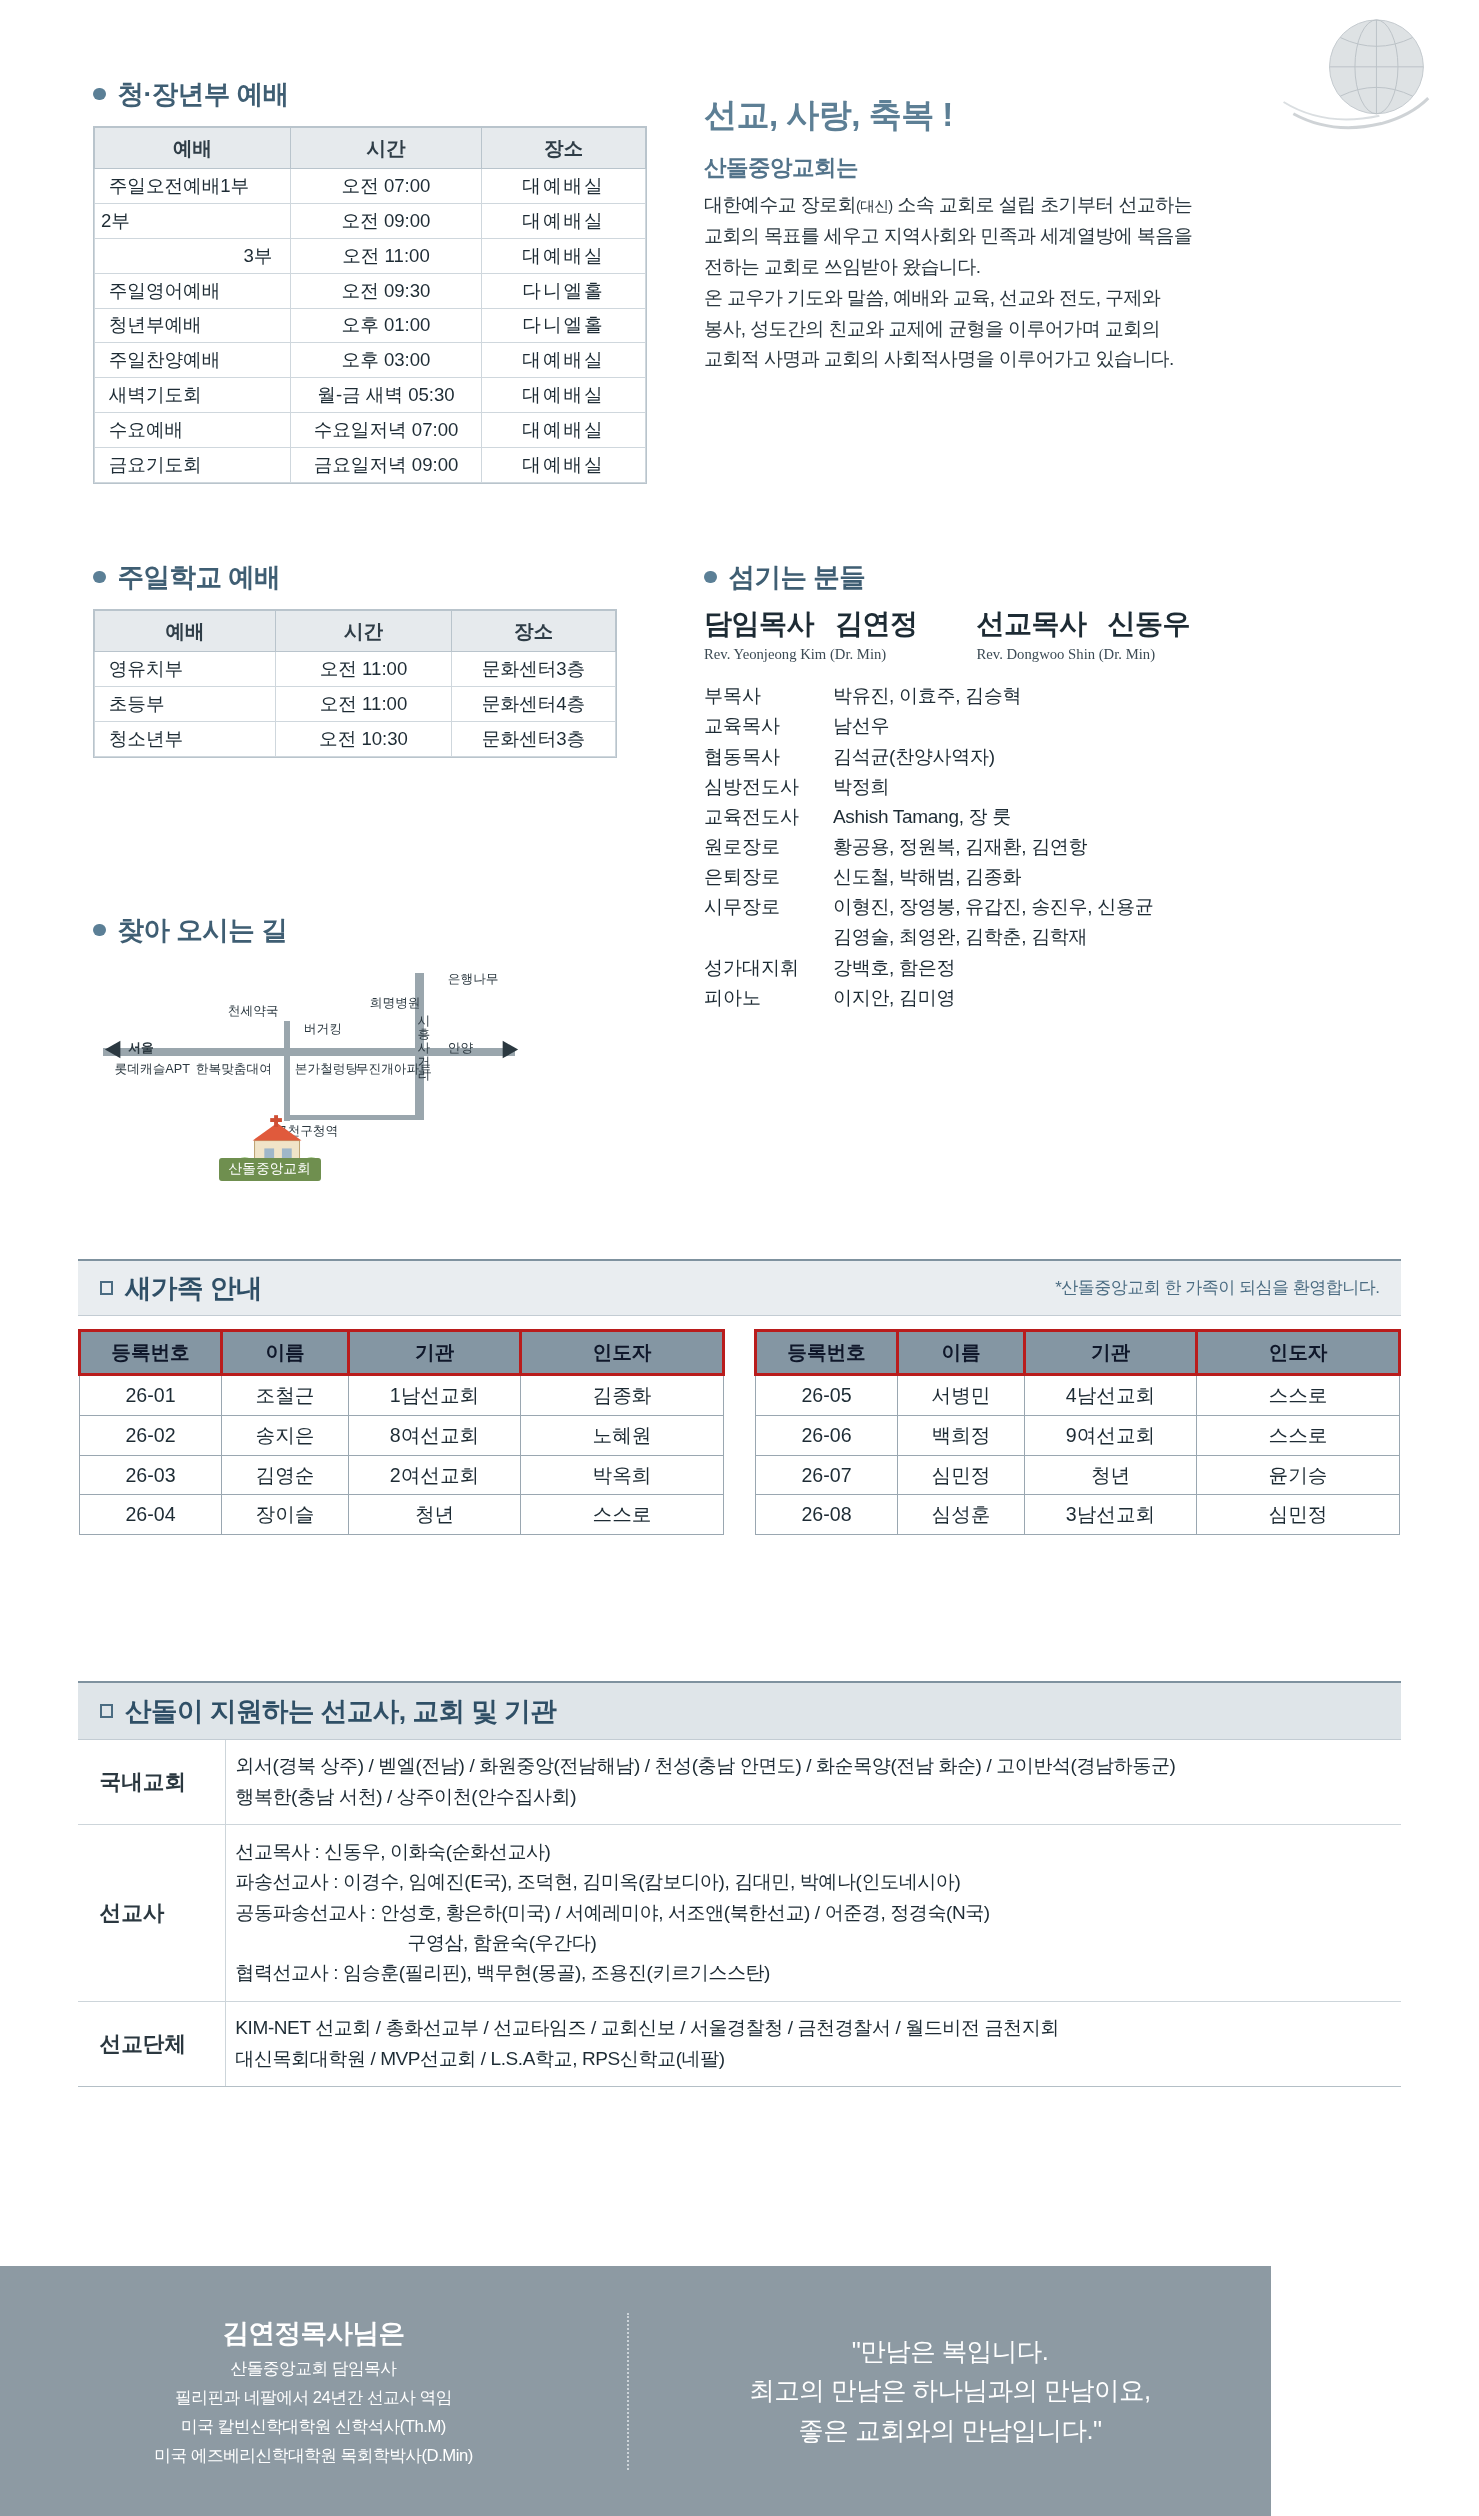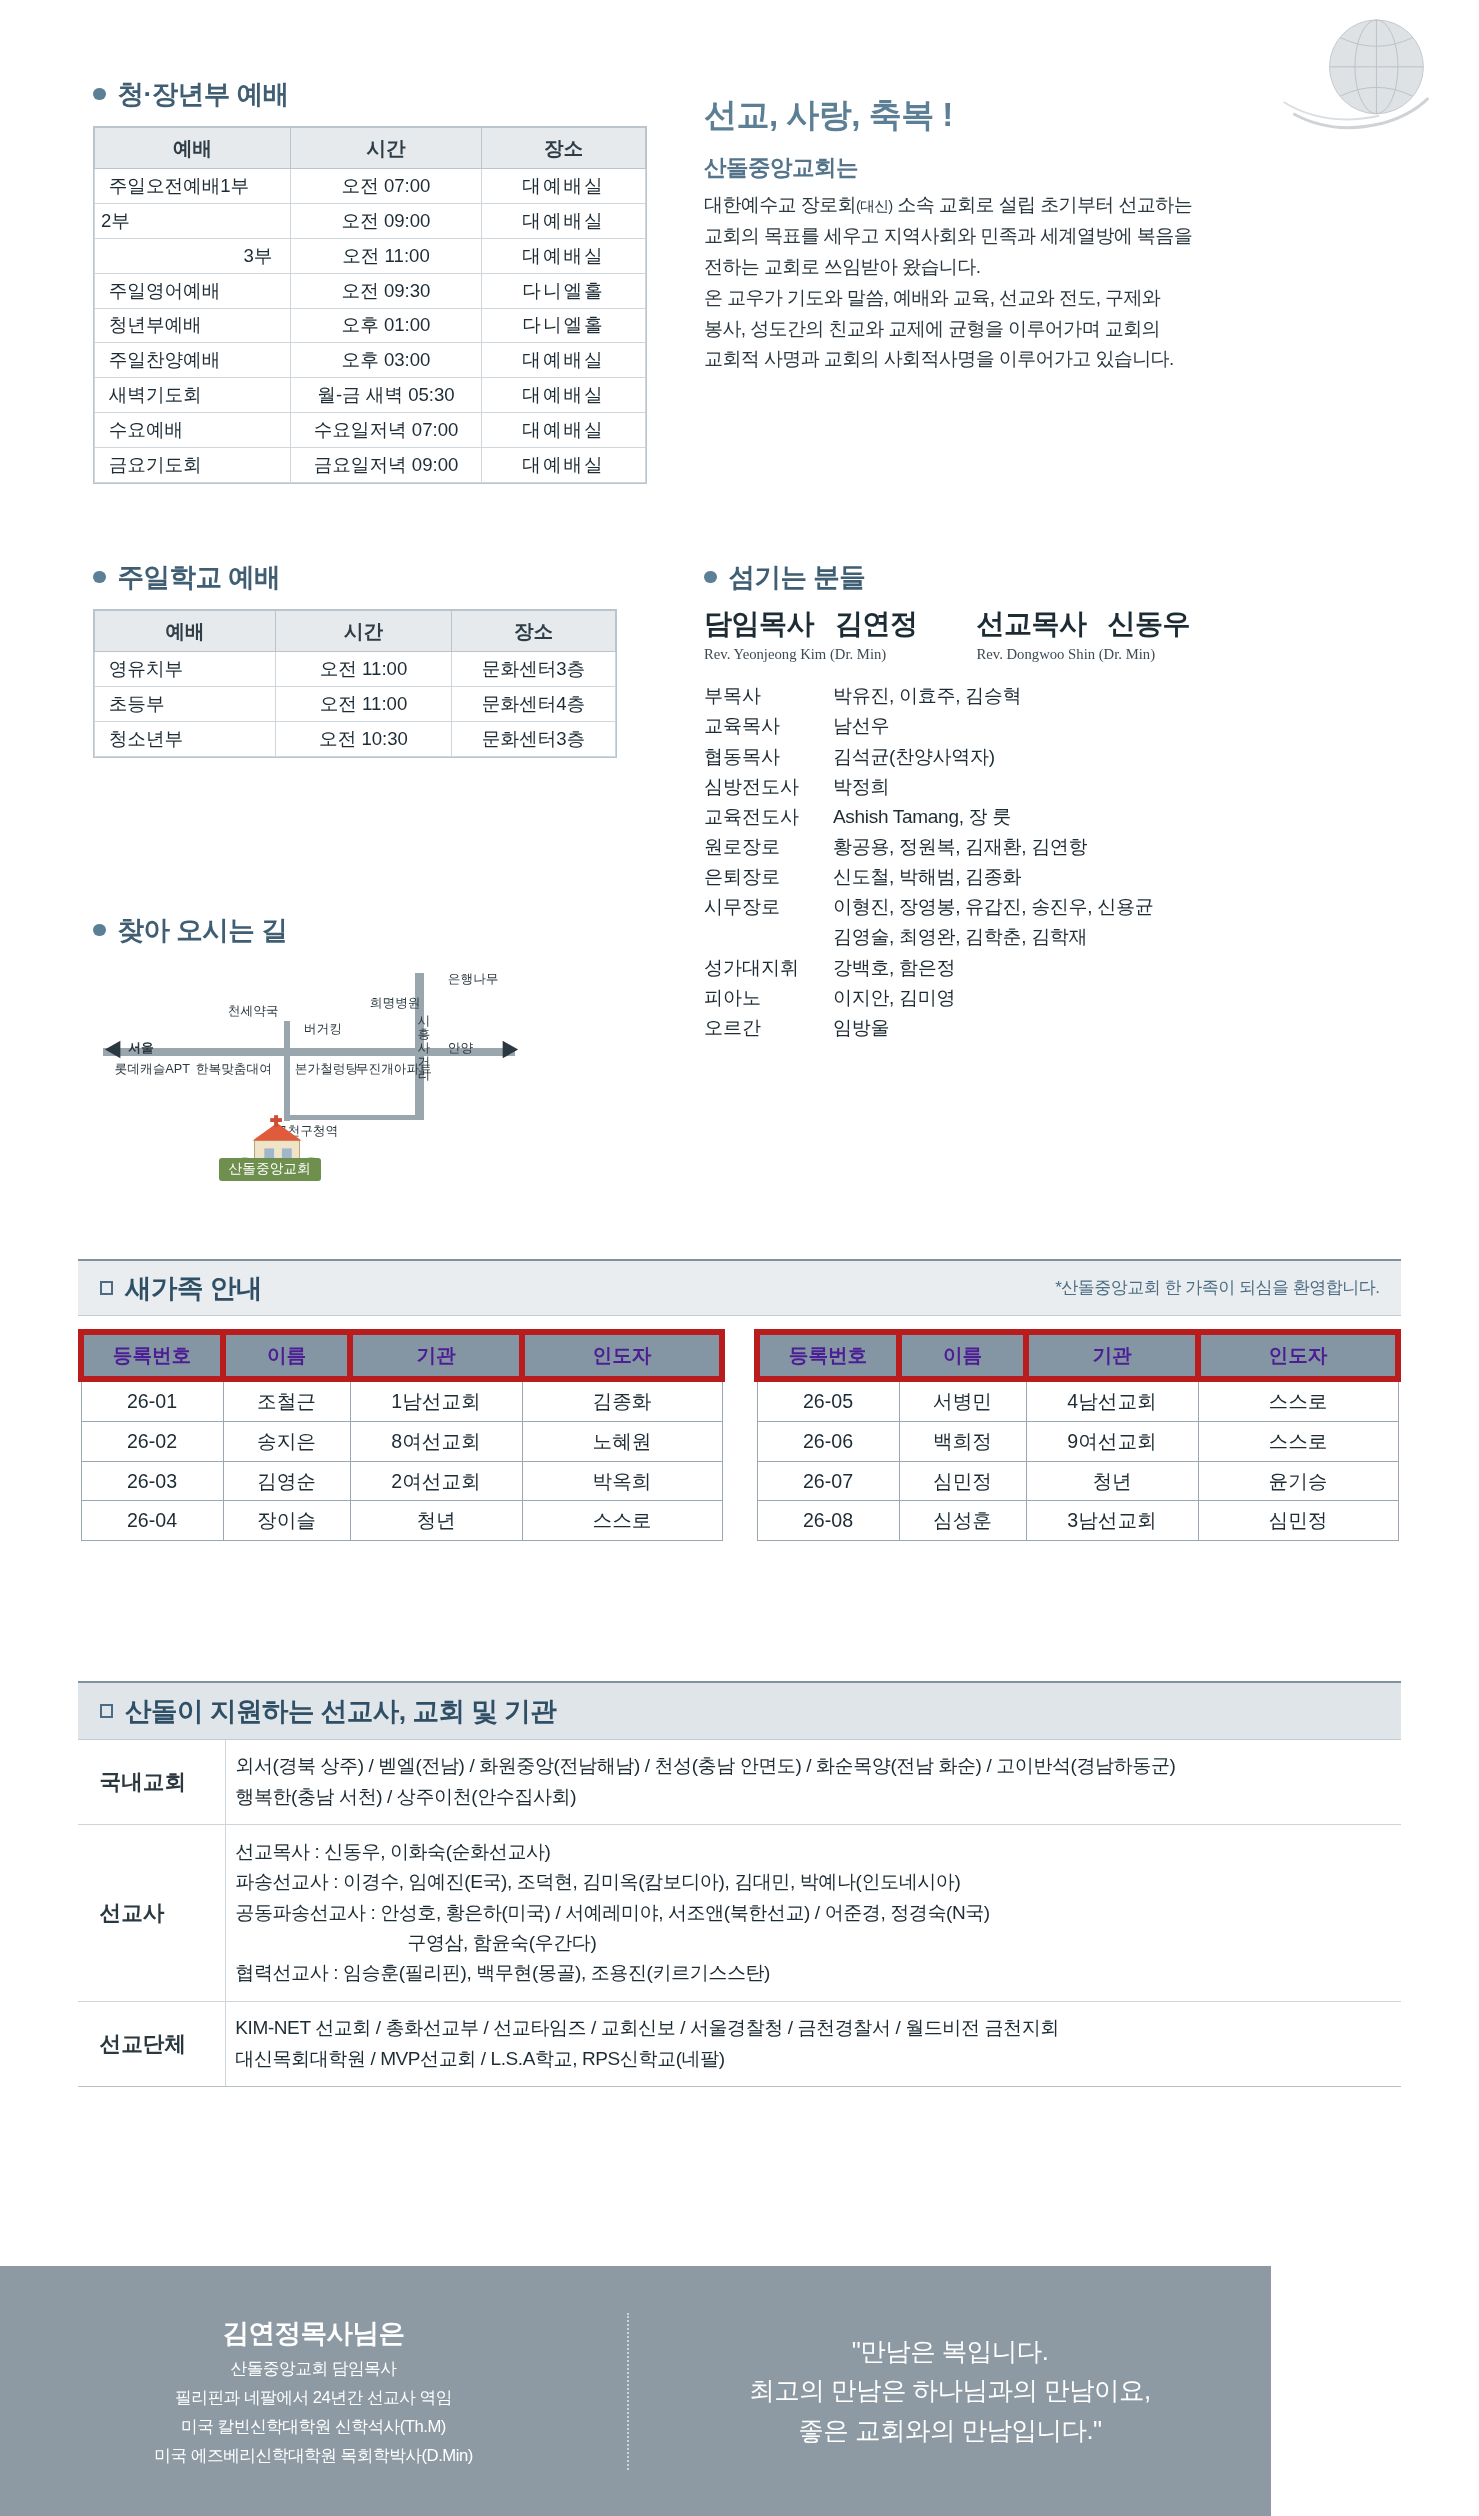--- a/index.html
+++ b/index.html
@@ -68,21 +68,21 @@
 
   
   .nf-band {
     background:#e9edf0; border-top:2px solid #7f929f; border-bottom:1px solid #c3ccd3;
     display:flex; align-items:center; justify-content:space-between;
     padding:8.8px 21.6px;
   }
   .nf-note { font-size:17px; color:#4b6c82; letter-spacing:-0.5px;}
   table.nf { border-collapse:collapse; width:100%; font-size:19.6px; }
   table.nf th {
-    background:#8496a3; color:#4c1d95; font-weight:700; border:6px solid #b91c1c; padding:6.9px 3.9px; font-size:19.6px;
+    background:#8496a3; color:#0f172a; font-weight:700; border:3px solid #b91c1c; padding:6.9px 3.9px; font-size:19.6px;
   }
   table.nf td { border:1px solid #9aa7b1; padding:5.9px 3.9px; text-align:center; color:#1d2b34; }
 
   
   .ms-band {
     background:#dfe5e9; border-top:2px solid #7f929f; border-bottom:1px solid #c3ccd3;
     padding:9.8px 21.6px;
   }
   table.ms { border-collapse:collapse; width:100%; }
   table.ms td { border-bottom:1px solid #cdd5da; vertical-align:middle; padding:11.8px 9.8px;}
@@ -299,24 +299,20 @@
           <div class="staff-role"></div>
           <div class="staff-val">김영술, 최영완, 김학춘, 김학재</div>
         </div>
       <div class="staff-row">
           <div class="staff-role">성가대지휘</div>
           <div class="staff-val">강백호, 함은정</div>
         </div>
       <div class="staff-row">
           <div class="staff-role">피아노</div>
           <div class="staff-val">이지안, 김미영</div>
-        </div>
-      <div class="staff-row">
-          <div class="staff-role">오르간</div>
-          <div class="staff-val">임방울</div>
         </div>
     </div>
   </div>
 
   <div style="position:absolute; left:93px; top:912px; width:608px;">
     <div class="sec-head">
       <span class="dot"></span>
       <span>찾아 오시는 길</span>
     </div>
 

